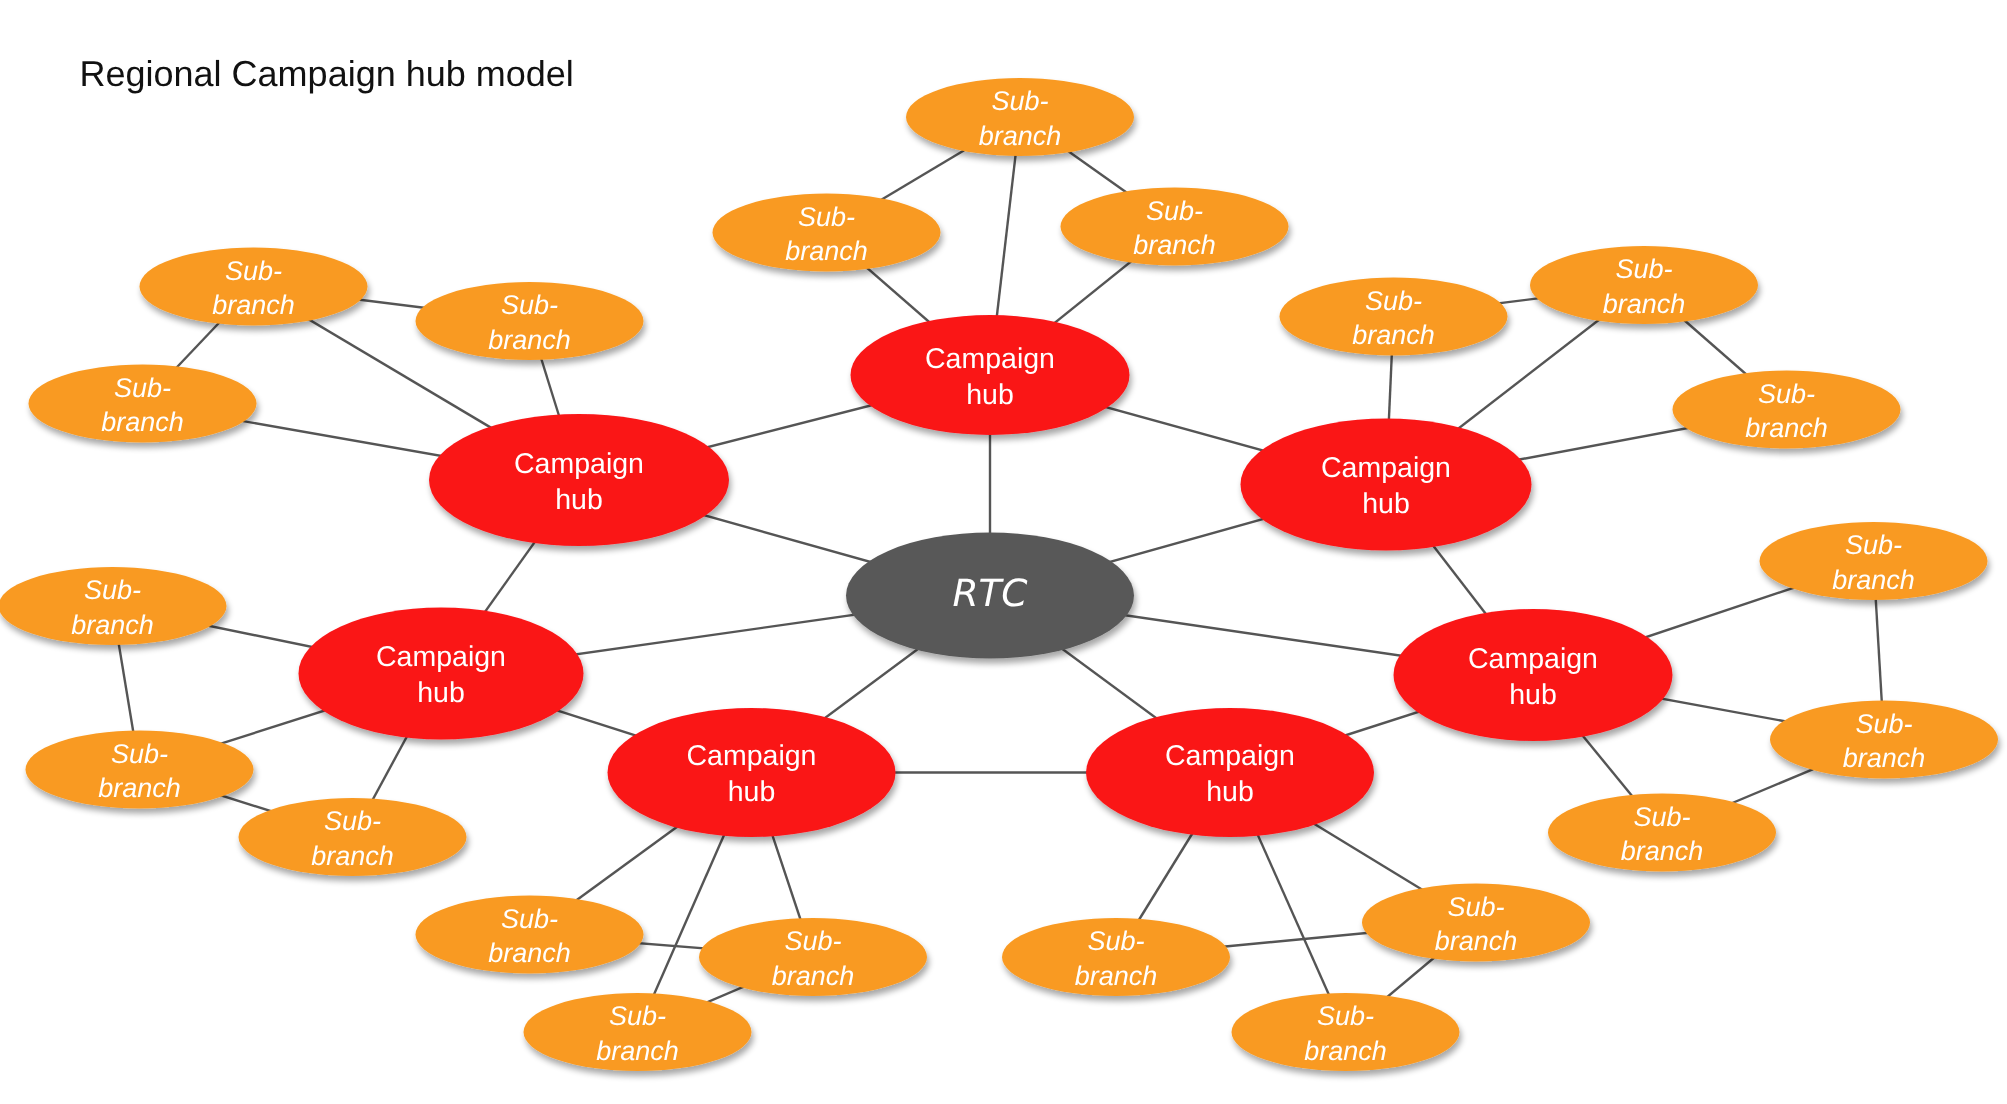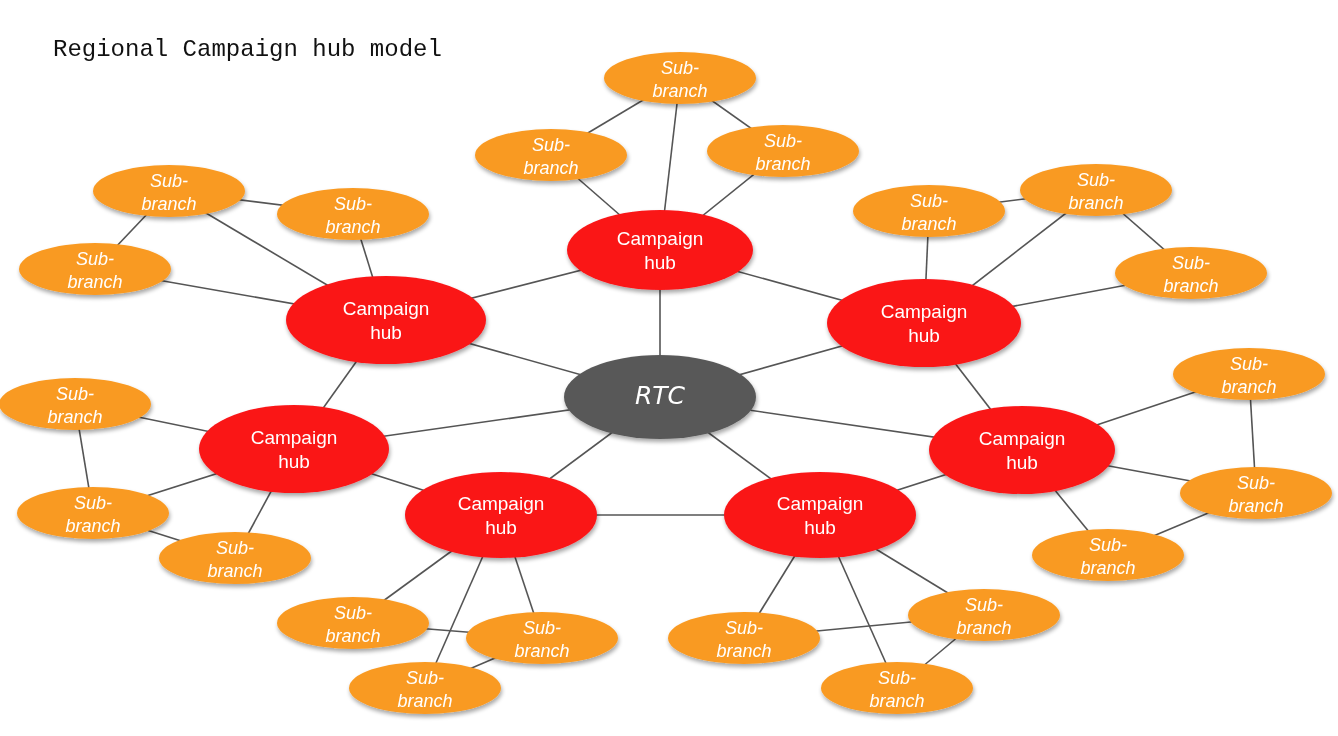--- a/index.html
+++ b/index.html
@@ -1,17 +1,17 @@
 <!DOCTYPE html>
 <html><head>
 <meta charset="utf-8">
 <style>
   html, body { margin: 0; padding: 0; background: #ffffff; }
   body { width: 1338px; height: 736px; position: relative; overflow: hidden; font-family: "Liberation Sans", sans-serif; }
-  .title { position: absolute; left: 53px; top: 36px; font-size: 24px; color: #111111; font-family: Liberation Mono, monospace; }
+  .title { position: absolute; left: 53px; top: 36px; font-size: 24px; color: #111111; font-family: Liberation Sans, sans-serif; }
   svg { position: absolute; left: 0; top: 0; }
   .edge { stroke: #555555; stroke-width: 1.6; }
   .node-text { font-family: "Liberation Sans", sans-serif; fill: #ffffff; text-anchor: middle; }
   .sub-text { font-style: italic; font-size: 18px; }
   .hub-text { font-size: 19px; }
   .center-text { font-family: "DejaVu Sans", sans-serif; font-style: italic; font-size: 25px; }
 </style>
 </head>
 <body>
 

